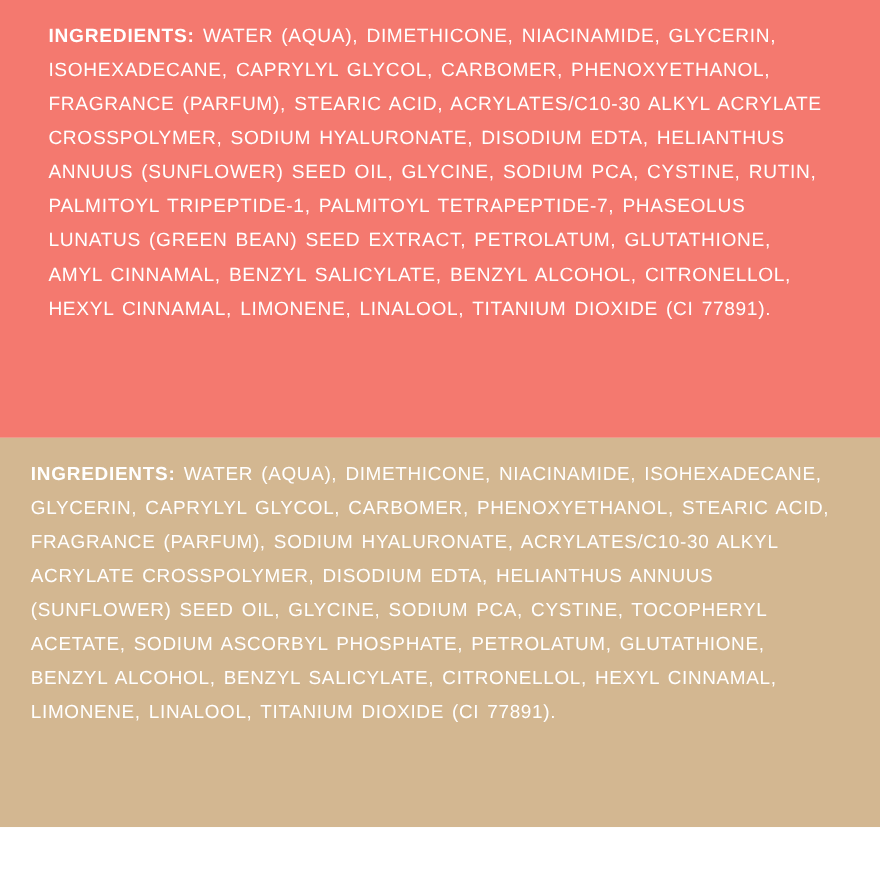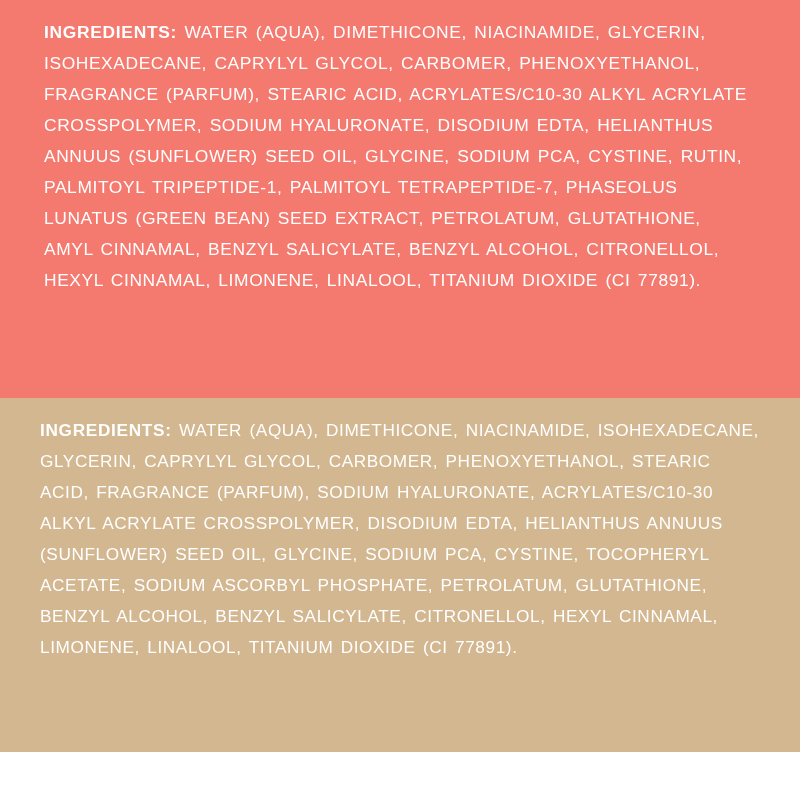--- a/index.html
+++ b/index.html
@@ -26,21 +26,21 @@
     display: flex;
   }
   .panel-coral {
     background: #f4796f;
     height: 398px;
     padding: 0 44px;
   }
   .panel-tan {
     background: #d3b791;
     height: 354px;
-    padding: 0 40px;
+    padding: 0 28px;
   }
   .panel-white {
     background: #ffffff;
     height: 48px;
   }
   .ingredients-text {
     color: #ffffff;
     font-size: 17.4px;
     line-height: 31px;
     letter-spacing: 0.6px;

